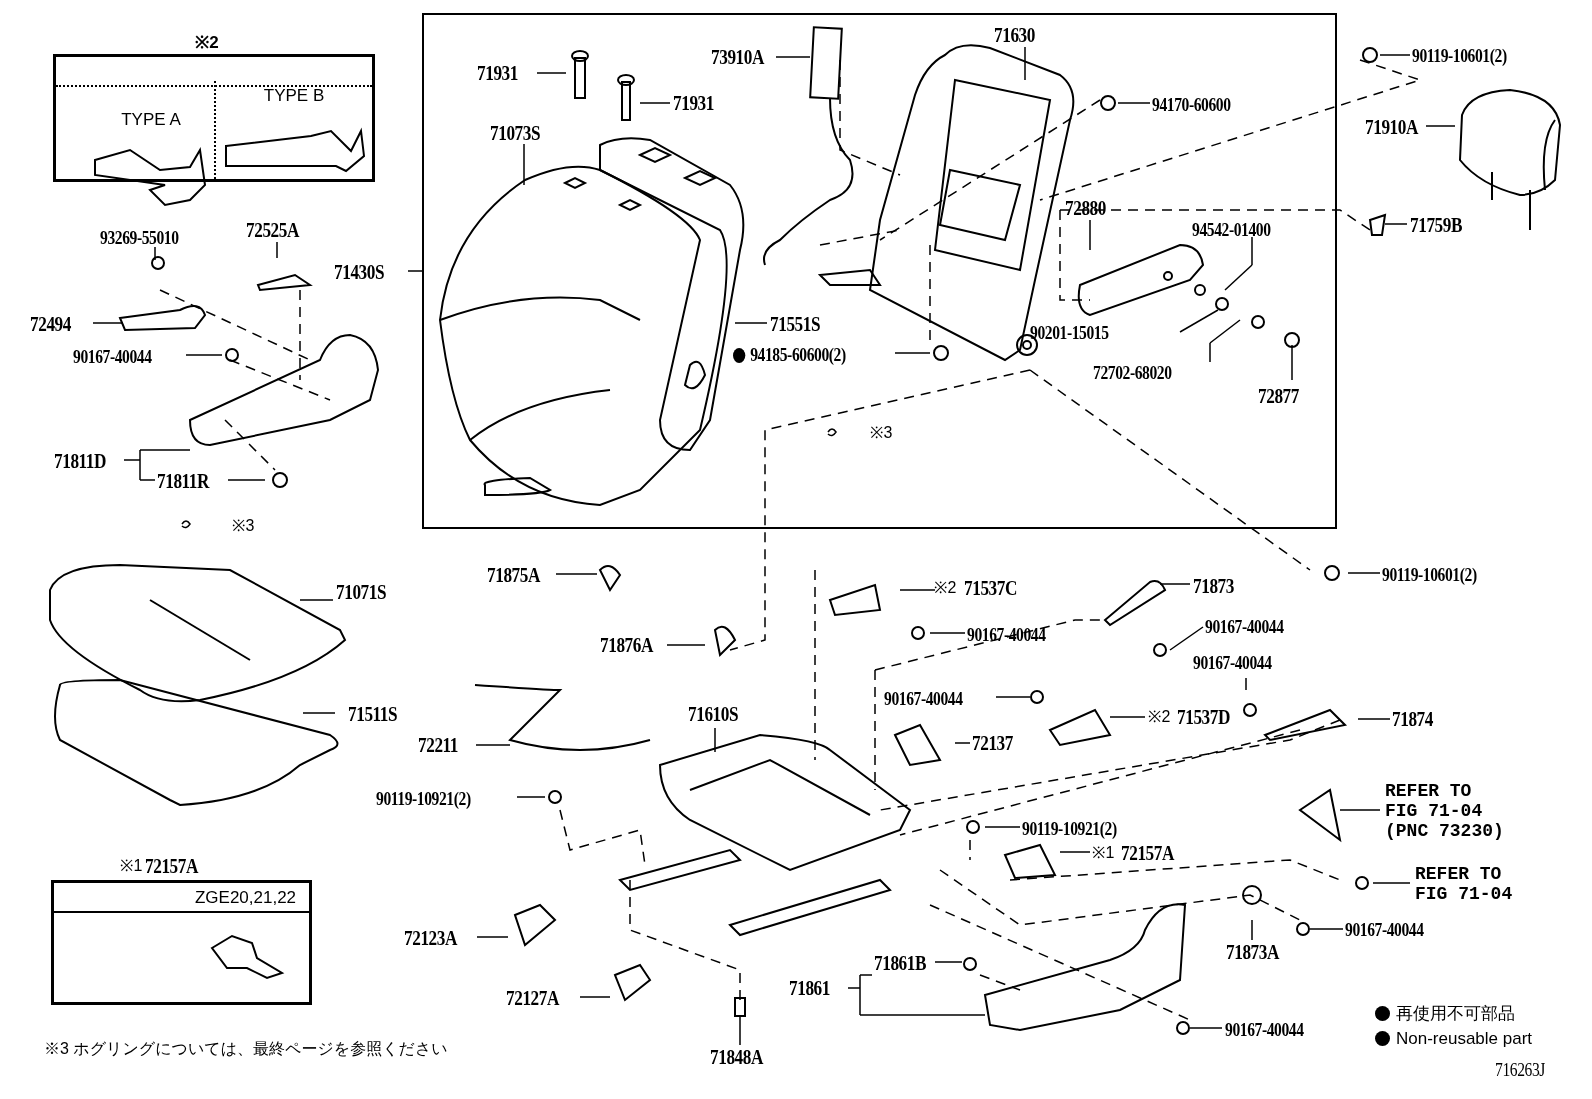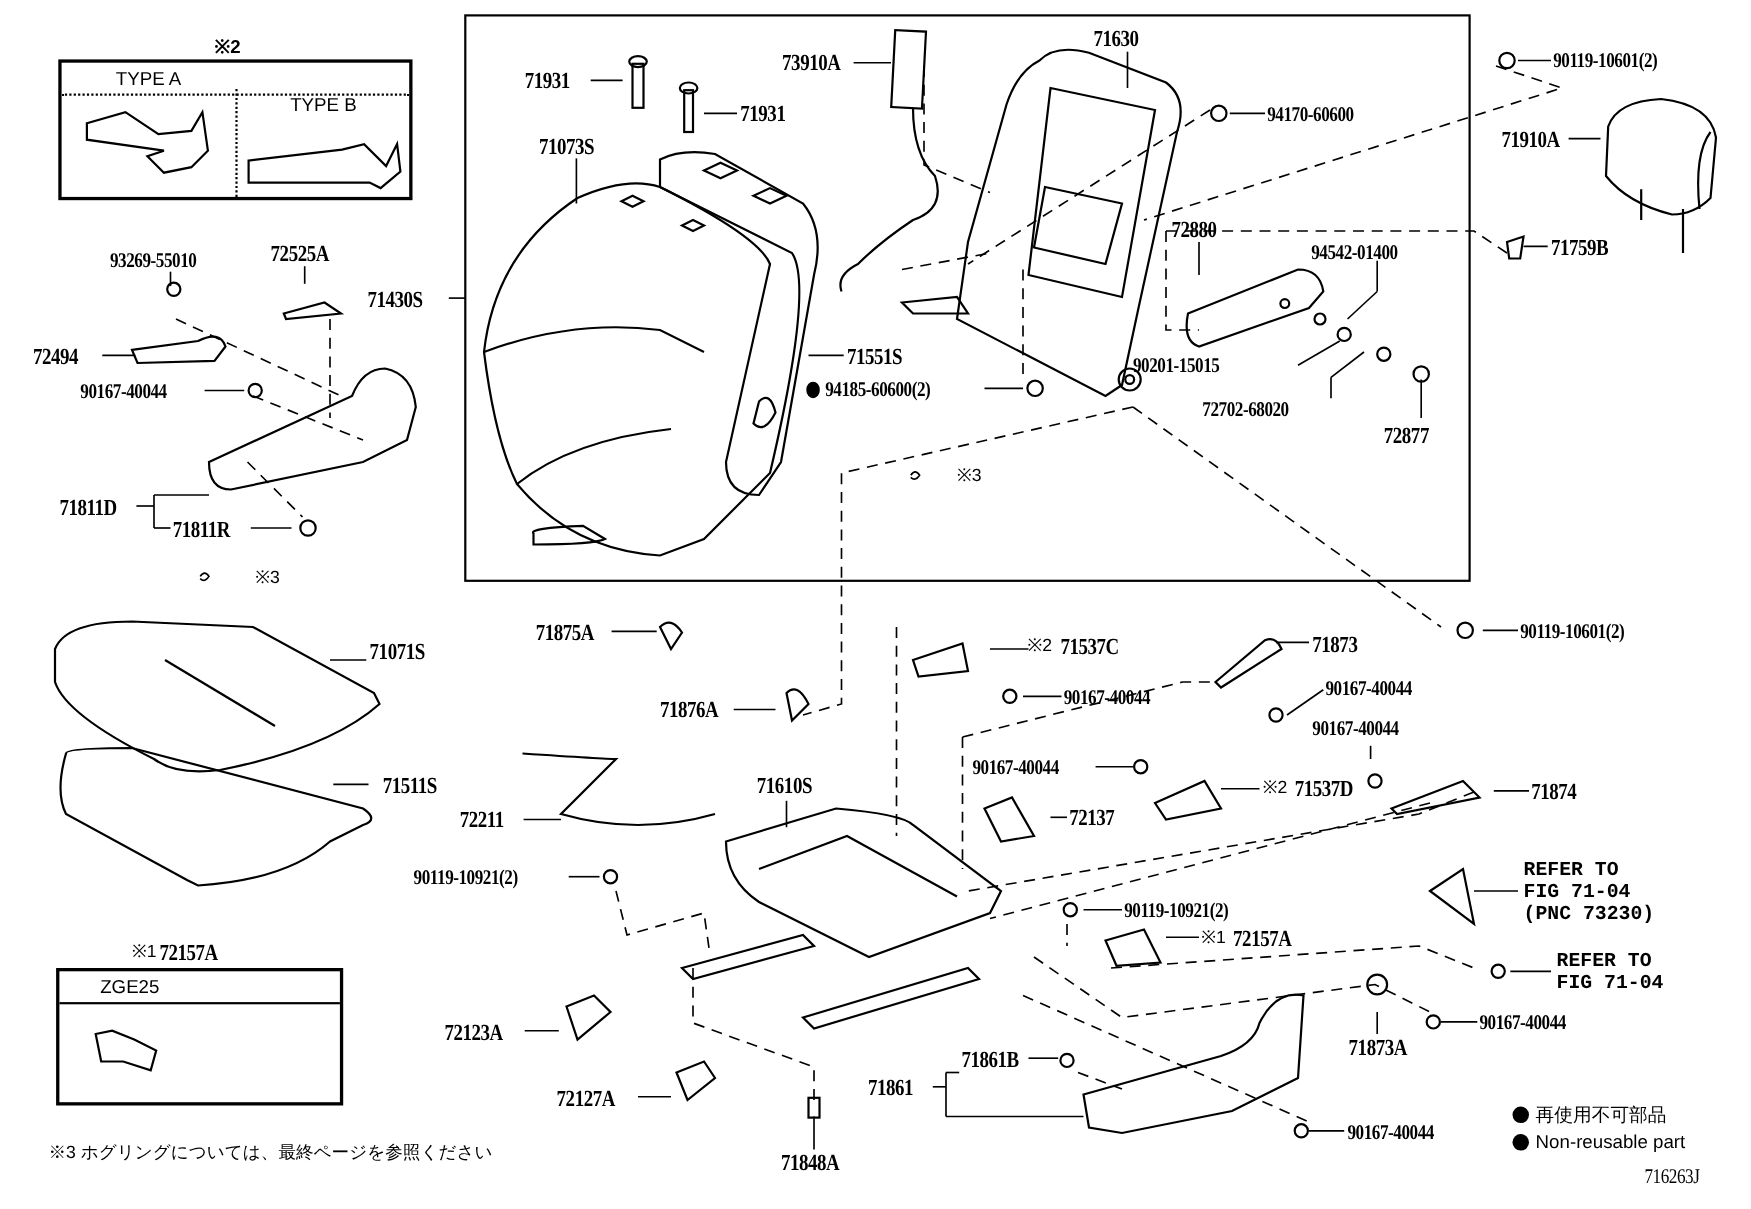--- a/index.html
+++ b/index.html
@@ -217,42 +217,42 @@
     <path d="M615 975 L640 965 L650 980 L625 1000 Z"></path>
     <circle cx="1183" cy="1028" r="6"></circle>
     <rect x="735" y="998" width="10" height="18"></rect>
     <path d="M182 524 Q186 518 190 524 Q186 530 182 526" stroke-width="1.5"></path>
     <path d="M828 432 Q832 426 836 432 Q832 438 828 434" stroke-width="1.5"></path>
   </g>
 </svg>
 
 <div class="plain" style="left:195px;top:34px;font-size:17px;font-weight:bold;">※2</div>
 <div class="box" style="left:53px;top:54px;width:322px;height:128px;">
-  <div class="cell" style="left:0;width:158px;">
+  <div class="cell" style="left:16px;width:158px;margin-top:48px;">
     <div class="cap">TYPE  A</div>
     <svg style="position:absolute;left:18px;top:40px;" width="120" height="80" fill="none" stroke="#000" stroke-width="2">
         <path d="M5 15 L40 5 L70 25 L100 22 L110 5 L115 40 L100 55 L75 60 L60 45 L75 40 L5 30 Z"></path>
       </svg>
   </div>
   <div class="cell" style="left:158px;right:0;margin-top:24px;">
     <div class="cap">TYPE  B</div>
     <svg style="position:absolute;left:5px;top:45px;" width="150" height="70" fill="none" stroke="#000" stroke-width="2">
         <path d="M5 20 L90 10 L110 5 L130 25 L140 5 L143 30 L125 45 L115 40 L5 40 Z"></path>
       </svg>
   </div>
   <div style="position:absolute;left:0;right:0;top:28px;border-top:2px dotted #000;"></div>
 </div>
 
 <div class="plain" style="left:120px;top:858px;font-size:16px;">※1</div>
 <div class="lbl" style="left:145px;top:856px;">72157A</div>
 <div class="box" style="left:51px;top:880px;width:261px;height:125px;">
-  <div class="cell" style="left:0;width:128px;">
-    <div class="cap">ZGE25</div>
-    <svg style="position:absolute;left:28px;top:52px;" width="70" height="45" fill="none" stroke="#000" stroke-width="2">
-        <path d="M5 5 L20 2 L40 10 L60 20 L55 38 L30 30 L10 30 Z"></path>
+  <div class="cell" style="left:128px;right:0;">
+    <div class="cap">ZGE20,21,22</div>
+    <svg style="position:absolute;left:25px;top:50px;" width="80" height="55" fill="none" stroke="#000" stroke-width="2">
+        <path d="M5 15 L25 3 L45 10 L50 25 L75 40 L60 45 L40 35 L20 35 Z"></path>
       </svg>
   </div>
   <div style="position:absolute;left:0;right:0;top:28px;border-top:2px solid #000;"></div>
 </div>
 
 <div class="lbl" style="left:477px;top:63px;">71931</div>
 <div class="lbl" style="left:673px;top:93px;">71931</div>
 <div class="lbl" style="left:711px;top:47px;">73910A</div>
 <div class="lbl" style="left:994px;top:25px;">71630</div>
 <div class="lbl sm" style="left:1412px;top:46px;">90119-10601(2)</div>

